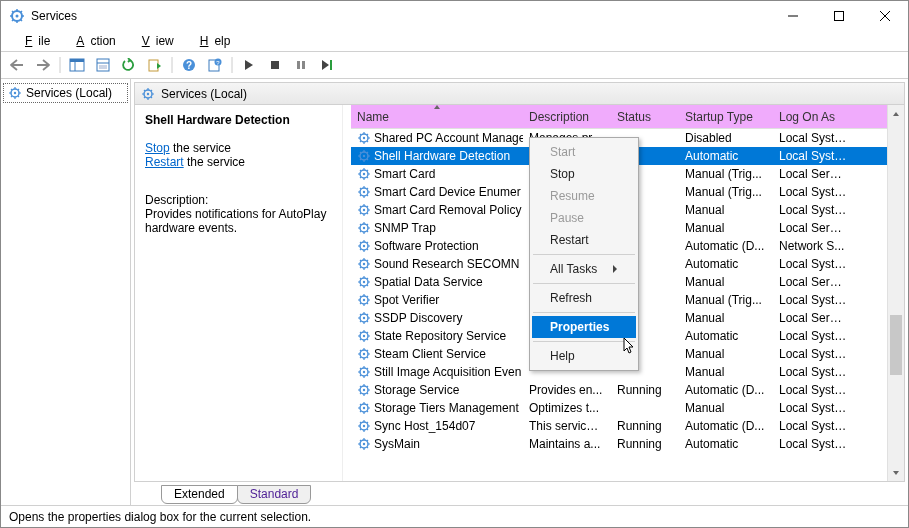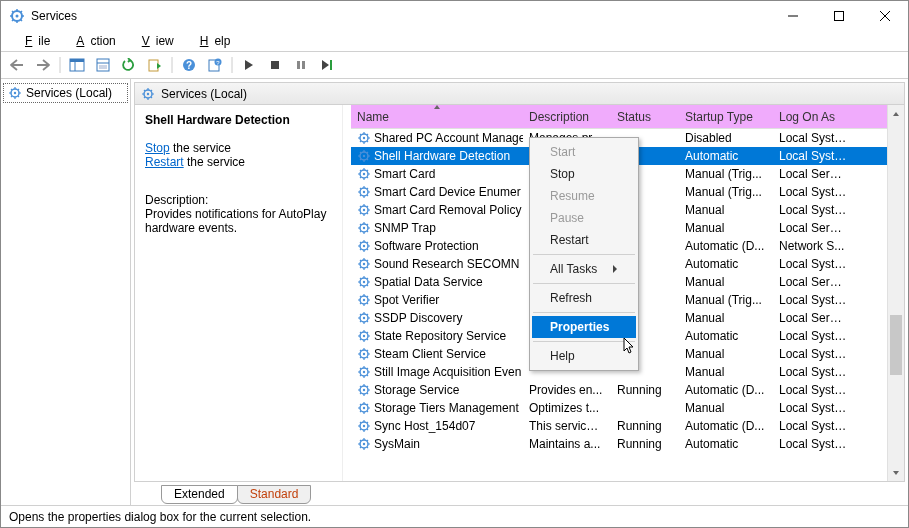--- a/index.html
+++ b/index.html
@@ -45,21 +45,21 @@
   .cell { padding:0 6px; white-space:nowrap; overflow:hidden; text-overflow:ellipsis;}
   .cell.name { width:172px; display:flex; align-items:center; gap:3px;}
   .cell.desc { width:88px;}
   .cell.status { width:68px;}
   .cell.start { width:94px;}
   .cell.logon { width:80px;}
   .gear-icon { width:14px; height:14px; flex-shrink:0;}
   
   .tabstrip { height:20px; display:flex; align-items:flex-end; padding-left:30px; position:relative; top:-1px;}
   .tab { padding:1px 12px 2px 12px; font-size:12px; border:1px solid #999; border-top:1px solid #999; background:#fff; border-radius:0 0 6px 6px; margin-right:-1px; position:relative;}
-  .tab.inactive { background:#f0f0f0; color:#c2410c;}
+  .tab.inactive { background:#f0f0f0; color:#4c1d95;}
   
   .ctxmenu { position:absolute; background:#f5f5f5; border:1px solid #aaa; box-shadow:2px 2px 4px rgba(0,0,0,0.25); padding:3px 2px; font-size:12px; width:110px; z-index:50;}
   .ctxitem { padding:4px 18px 4px 18px; color:#222; display:flex; justify-content:space-between; align-items:center;}
   .ctxitem.disabled { color:#9a9a9a;}
   .ctxitem.hover { background:#0078d7; color:#fff;}
   .ctxsep { height:1px; background:#d0d0d0; margin:3px 1px;}
   .cursor { position:absolute; z-index:60; width:16px; height:20px;}
   
   .scrollbar-v { position:absolute; right:0; top:0; bottom:0; width:17px; background:#f0f0f0; border-left:1px solid #e0e0e0;}
   .scrollbar-v .sbtn { height:17px; display:flex; align-items:center; justify-content:center; background:#f0f0f0;}

